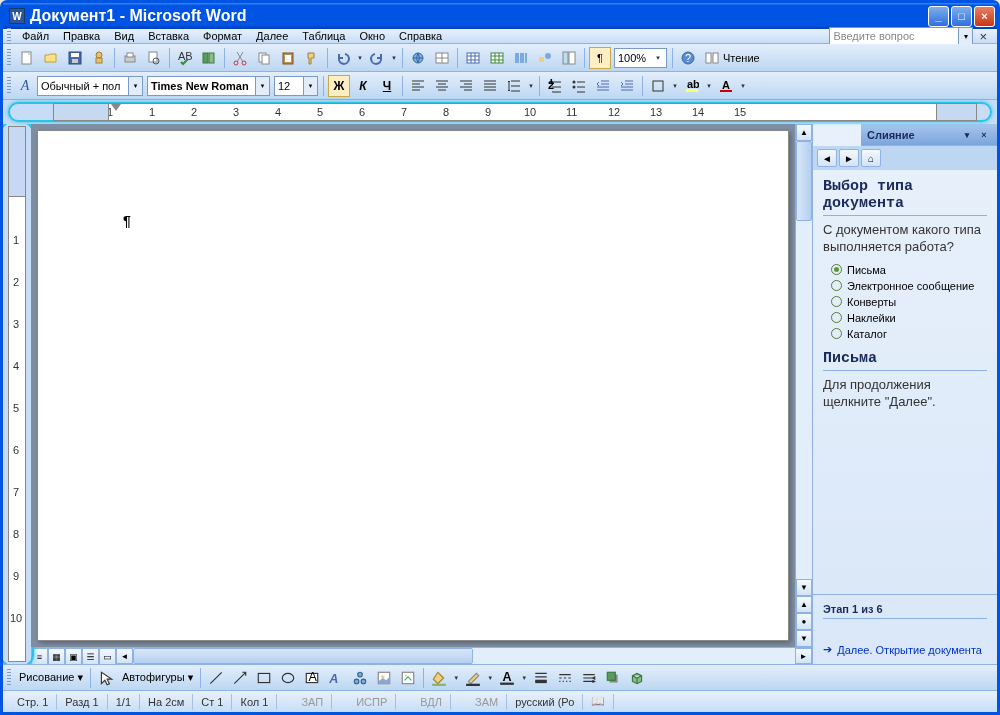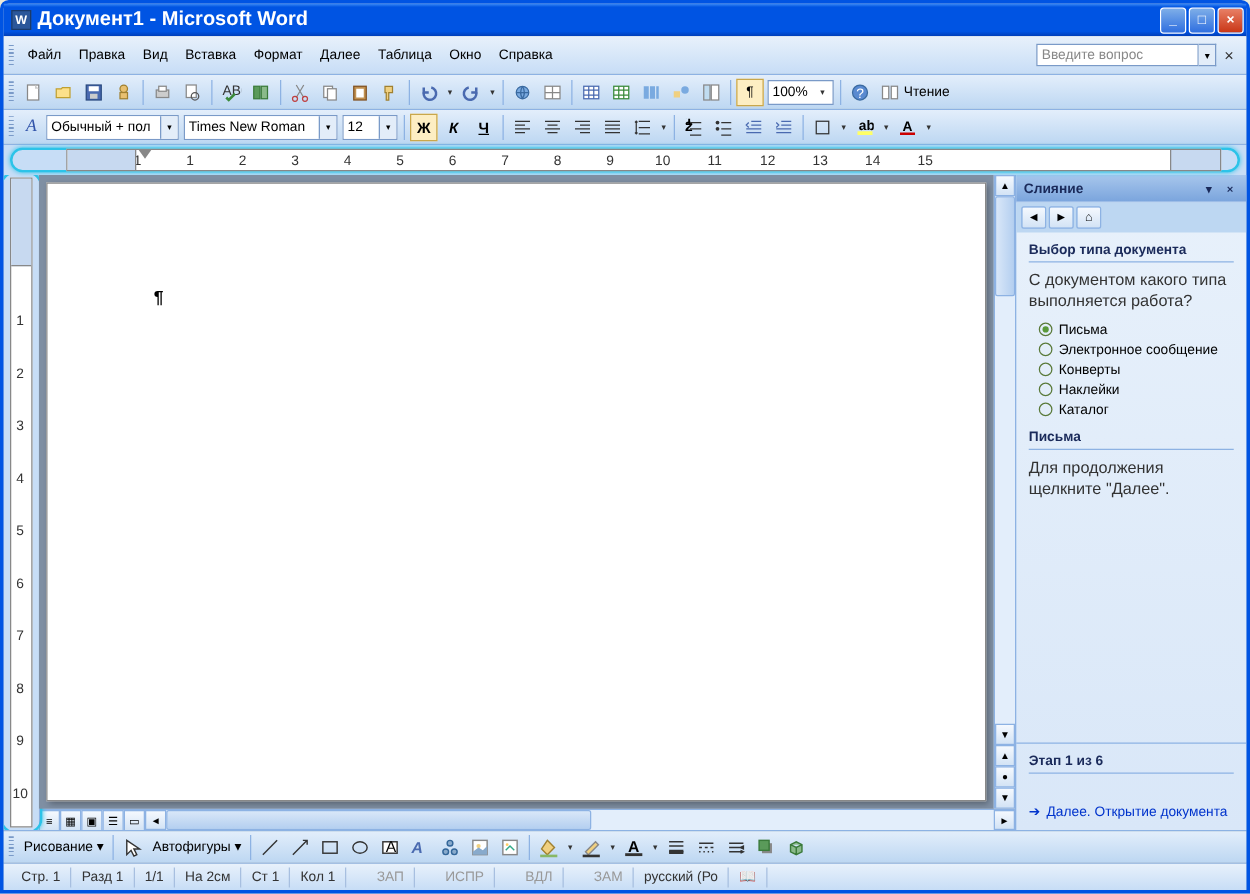--- a/index.html
+++ b/index.html
@@ -9,21 +9,21 @@
 
 .titlebar { height: 26px; background: linear-gradient(to bottom, #3b8af5 0%, #0054e3 10%, #0054e3 85%, #003db7 100%); display: flex; align-items: center; padding: 0 2px 0 6px; color: white; }
 .titlebar .app-icon { width: 16px; height: 16px; background: #2b579a; margin-right: 5px; display:flex; align-items:center; justify-content:center; font-weight:bold; font-size:10px; color:white; border:1px solid #1a3a6a;}
 .titlebar .title { font-weight: bold; font-size: 16px; flex: 0 0 auto; }
 .titlebar .spacer { flex: 1; }
 .titlebar .winbtns { display: flex; gap: 2px; }
 .winbtn { width: 21px; height: 21px; border-radius: 3px; border: 1px solid #fff; display:flex; align-items:center; justify-content:center; font-weight:bold; color:white; }
 .winbtn.min, .winbtn.max { background: linear-gradient(#7eaee8,#2f6fe0); }
 .winbtn.close { background: linear-gradient(#e88066,#c93616); }
 
-.menubar { height: 31px; background: linear-gradient(#e8f1fb,#c7ddf6); display: flex; align-items: center; padding: 0 4px; border-bottom: 1px solid #8db2e3; }
+.menubar { height: 15px; background: linear-gradient(#e8f1fb,#c7ddf6); display: flex; align-items: center; padding: 0 4px; border-bottom: 1px solid #8db2e3; }
 .menubar .grip { width: 4px; height: 16px; background: repeating-linear-gradient(to bottom, #7a9ac8 0 1px, transparent 1px 3px); margin-right: 4px; }
 .menubar .menuitem { padding: 3px 7px; cursor: default; }
 .menubar .helpbox { margin-left: auto; display:flex; align-items:center; }
 .menubar .helpbox input { width: 130px; height: 18px; border: 1px solid #7a9ac8; padding: 0 3px; font-size: 11px; color: #888; }
 .menubar .helpbox .dd { width: 14px; height: 18px; border:1px solid #7a9ac8; border-left:none; background:#e3edf9; display:flex; align-items:center; justify-content:center; font-size:8px; }
 .menubar .closex { padding: 0 6px; font-size: 13px; color:#333; cursor:default;}
 
 .toolbar { height: 28px; background: linear-gradient(#e3eefb,#bdd7f2); display: flex; align-items: center; padding: 0 4px; border-bottom: 1px solid #8db2e3; }
 .toolbar .grip { width: 4px; height: 18px; background: repeating-linear-gradient(to bottom, #7a9ac8 0 1px, transparent 1px 3px); margin-right: 4px; }
 .tbtn { width: 22px; height: 22px; display: flex; align-items: center; justify-content: center; cursor: default; border: 1px solid transparent; margin: 0 1px; }
@@ -68,27 +68,27 @@
 
 .hscroll-row { height:17px; display:flex; background:#e3eefb; border-top:1px solid #8db2e3;}
 .viewbtns { display:flex;}
 .viewbtns .vb { width:17px; height:17px; border:1px solid #8db2e3; background:linear-gradient(#f5f9fe,#d3e3f5); display:flex; align-items:center; justify-content:center; font-size:9px;}
 .hscroll { flex:1; display:flex;}
 .hscroll .arr { width:17px; background:linear-gradient(#f5f9fe,#d3e3f5); border:1px solid #8db2e3; display:flex; align-items:center; justify-content:center; font-size:8px;}
 .hscroll .track { flex:1; position:relative;}
 .hscroll .thumb { position:absolute; left:0; width:340px; height:100%; background:linear-gradient(#d9e7f8,#b4cff0); border:1px solid #8db2e3; border-radius:2px;}
 
 .taskpane { width:185px; background:linear-gradient(#e8f1fb,#d9e7f8); border-left:1px solid #8db2e3; display:flex; flex-direction:column;}
-.tp-header { height:22px; background:linear-gradient(#a7c6ec,#7ba5dd); display:flex; align-items:center; padding:0 6px; color:#1a2a5a; font-weight:bold; border-bottom:1px solid #8db2e3;}
+.tp-header { height:22px; background:linear-gradient(#a7c6ec,#7ba5dd); display:flex; align-items:center; padding:0 6px; color:#1a2a5a; font-weight:bold; border-bottom:1px solid #8db2e3;margin-left:48px;}
 .tp-header .sp { flex:1;}
 .tp-header .tpbtn { width:14px; height:14px; font-size:9px; color:#1a2a5a; display:flex; align-items:center; justify-content:center; margin-left:3px;}
 .tp-nav { height:24px; background:#bdd7f2; display:flex; align-items:center; padding:0 4px; gap:2px;}
 .tp-nav .nb { width:20px; height:18px; border:1px solid #8db2e3; background:linear-gradient(#f5f9fe,#d3e3f5); border-radius:2px; display:flex; align-items:center; justify-content:center; font-size:10px;}
 .tp-body { flex:1; padding:8px 10px; overflow:hidden;}
-.tp-body h4 { font-size:11px; font-weight:bold; color:#1a2a5a; border-bottom:1px solid #8db2e3; padding-bottom:3px; margin-bottom:6px;}
+.tp-body h4 { font-size:15px; font-weight:bold; color:#1a2a5a; border-bottom:1px solid #8db2e3; padding-bottom:3px; margin-bottom:6px;font-family:Liberation Mono, monospace;}
 .tp-body p { font-size:13px; color:#333; margin-bottom:8px; line-height:1.3;}
 .radio-opt { display:flex; align-items:center; margin:4px 0 4px 8px; font-size:11px; gap:5px;}
 .radio-opt .r { width:11px; height:11px; border:1px solid #5a7a3a; border-radius:50%; display:flex; align-items:center; justify-content:center;}
 .radio-opt .r.sel::after { content:''; width:5px; height:5px; background:#5a9a3a; border-radius:50%;}
 .tp-footer { padding:8px 10px; border-top:1px solid #8db2e3;}
 .tp-footer h4 { font-size:11px; font-weight:bold; color:#1a2a5a; border-bottom:1px solid #8db2e3; padding-bottom:3px; margin-bottom:24px;}
 .tp-footer .link { color:#0033cc; font-size:11px; display:flex; align-items:center; gap:5px; cursor:pointer;}
 .tp-footer .link .arr { color:#0033cc;}
 
 .drawbar { height:26px; background:linear-gradient(#e3eefb,#bdd7f2); display:flex; align-items:center; padding:0 4px; border-top:1px solid #8db2e3;}
@@ -292,21 +292,21 @@
   </div>
 
   <div class="fmtbar">
     <div class="grip"></div>
     <div class="styleA">A</div>
     <div class="combo">
         <input style="width: 90px;" value="Обычный + пол">
         <div class="dd">▾</div>
       </div>
     <div class="combo">
-        <input style="width: 107px;" value="Times New Roman">
+        <input style="width: 107px; font-weight: bold;" value="Times New Roman">
         <div class="dd">▾</div>
       </div>
     <div class="combo">
         <input style="width: 28px;" value="12">
         <div class="dd">▾</div>
       </div>
     <div class="tsep"></div>
     <div class="fbtn active">Ж</div>
     <div class="fbtn" style="font-style:italic">К</div>
     <div class="fbtn" style="text-decoration:underline">Ч</div>

